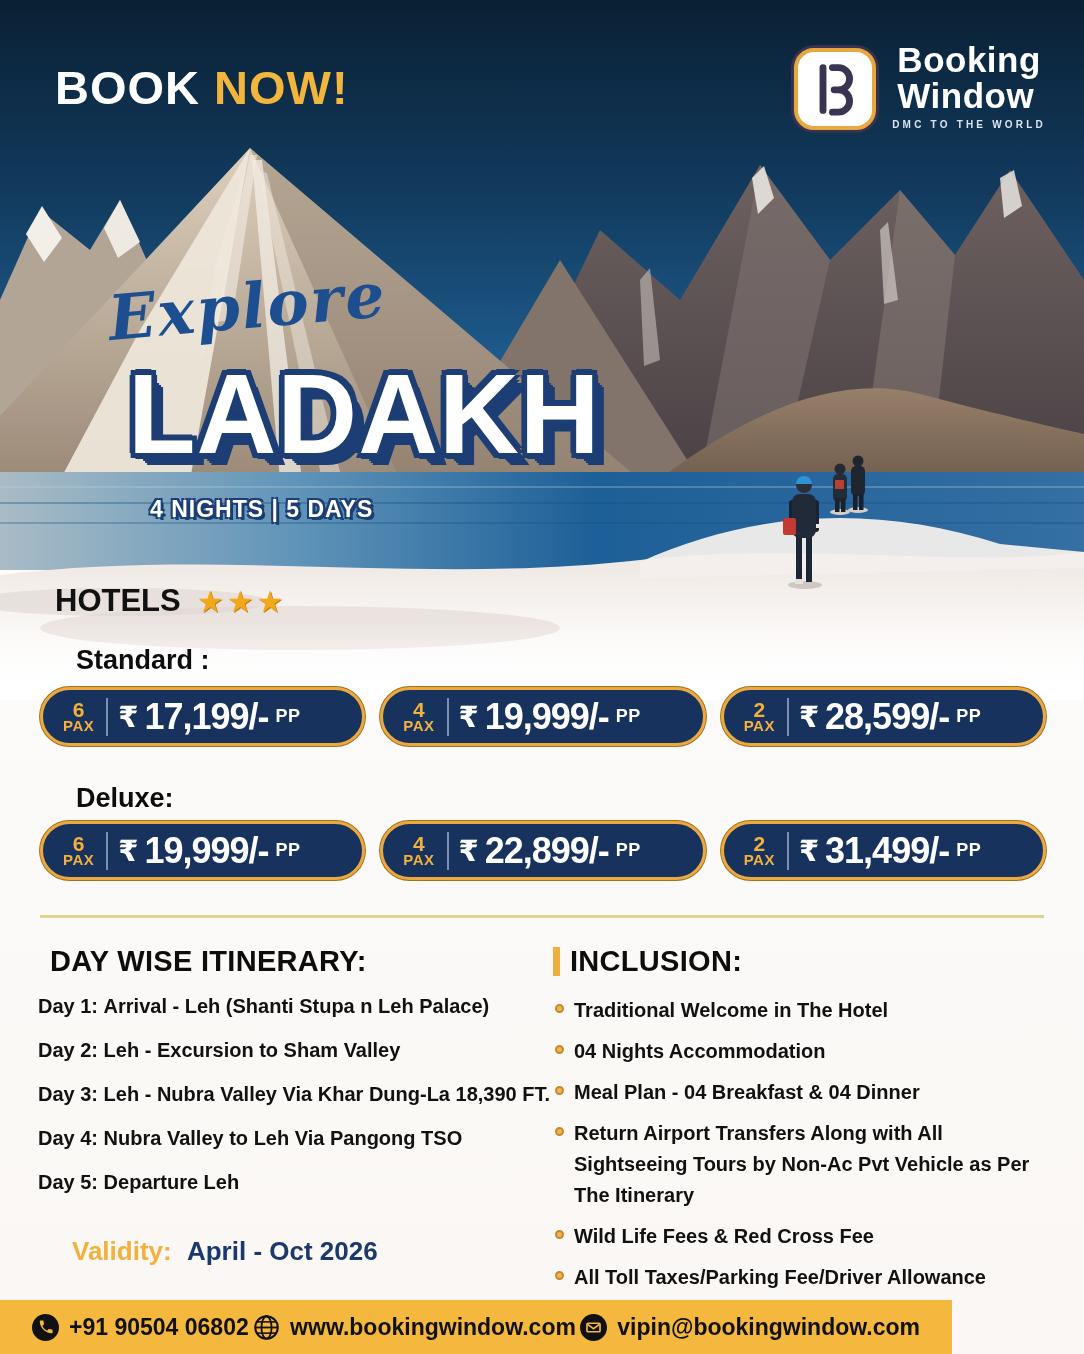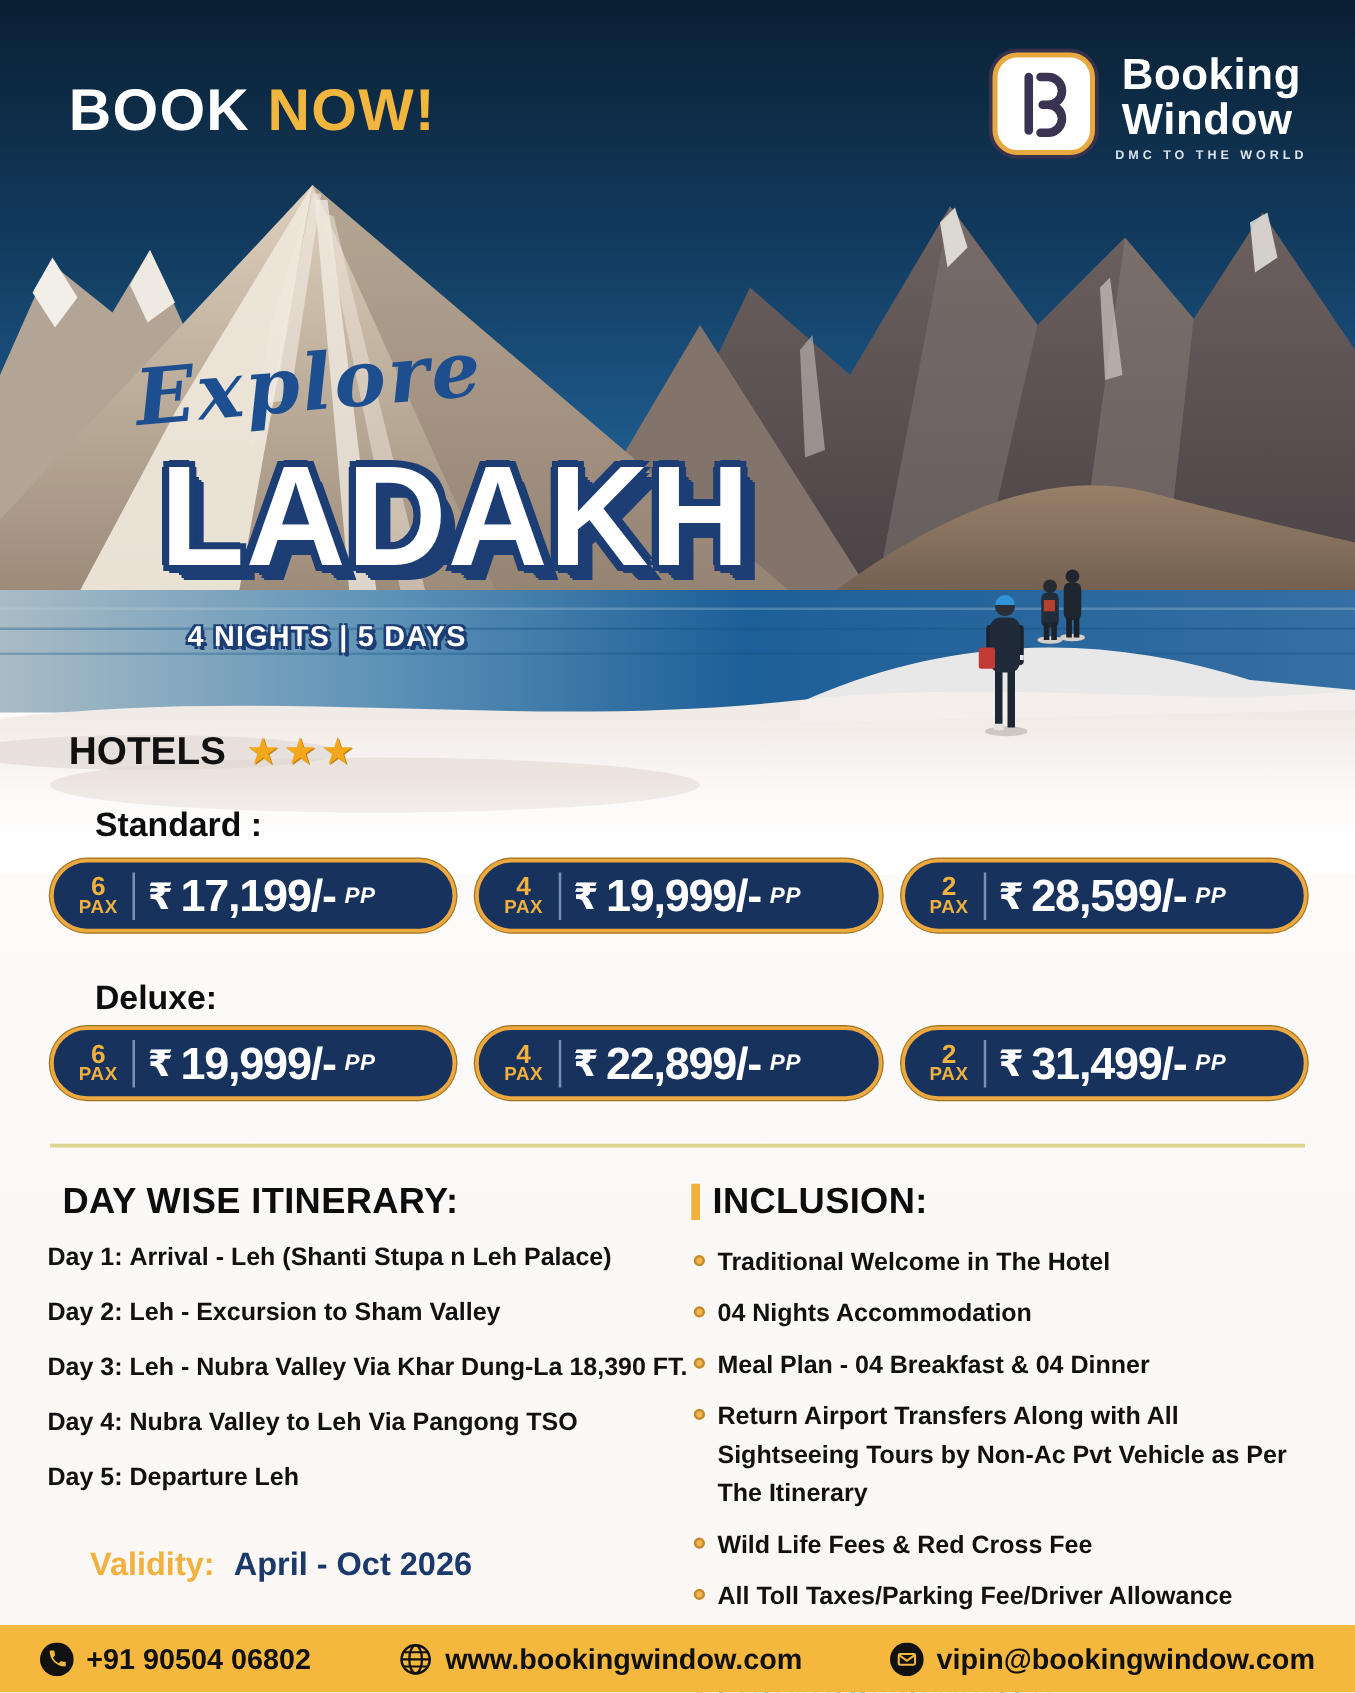--- a/index.html
+++ b/index.html
@@ -11,21 +11,21 @@
   }
   
   #hero { position:absolute; left:0; top:0; width:1084px; height:700px; }
   #hero svg { display:block; }
 
   
   .abs { position:absolute; }
   #book-now { left:55px; top:60px; font-size:47px; font-weight:800; letter-spacing:1px; color:#ffffff; }
   #book-now .gold { color:#f2b63e; }
 
-  #logo { right:38px; top:42px; display:flex; align-items:flex-start; gap:16px; }
+  #logo { right:38px; top:42px; display:flex; align-items:flex-end; gap:16px; }
   #logo-badge {
     width:82px; height:82px; border-radius:20px; background:#ffffff;
     border:4px solid #e7a93f; box-shadow:0 0 0 3px #39324e;
     display:flex; align-items:center; justify-content:center;
   }
   #logo-textcol { display:flex; flex-direction:column; align-items:center; }
   #logo-name { color:#ffffff; font-size:35px; font-weight:800; line-height:1.02; letter-spacing:0.5px; }
   #logo-tagline { color:#dbe4ee; font-size:10px; letter-spacing:3.2px; margin-top:6px; font-weight:600; }
 
   #explore-script {
@@ -59,21 +59,21 @@
   .pill {
     flex:1; height:59px; background:#17335d; border:3px solid #eda93f; border-radius:40px;
     box-shadow:0 0 0 1px #9d7420; display:flex; align-items:center; padding:0 12px 0 20px;
   }
   .pax { color:#f2b03e; font-weight:800; text-align:center; line-height:.92; }
   .pax-num { display:block; font-size:21px; }
   .pax-word { display:block; font-size:15px; letter-spacing:.5px; }
   .pill-sep { width:2px; height:38px; background:#8fa0bd; margin:0 10px 0 12px; opacity:.85; }
   .rupee { font-family:"DejaVu Sans", sans-serif; color:#ffffff; font-size:29px; font-weight:800; margin-right:6px; }
   .amount { color:#ffffff; font-size:36px; font-weight:800; letter-spacing:-1px; white-space:nowrap; }
-  .pp { color:#ffffff; font-size:18px; font-weight:800; margin-left:7px; letter-spacing:.5px;font-style:italic; }
+  .pp { color:#ffffff; font-size:18px; font-weight:800; margin-left:7px; letter-spacing:.5px; }
 
   #divider { left:40px; top:915px; width:1004px; height:3px; background:#ddd48f; }
 
   .section-heading { font-size:29px; font-weight:800; color:#0d0d0d; letter-spacing:.3px; }
   #itinerary-heading { left:50px; top:945px; }
   #itinerary-list { left:38px; top:995px; width:520px; }
   .day-line { margin-bottom:21px; font-size:20px; color:#111; white-space:nowrap; }
   .day-label { font-weight:800; }
   .day-text { font-weight:700;margin-top:16px; }
 
@@ -82,21 +82,21 @@
   #inclusion-list { left:555px; top:995px; width:505px; }
   .inc-item { display:flex; align-items:flex-start; margin-bottom:10px; }
   .inc-bullet { flex:0 0 auto; width:9px; height:9px; border-radius:50%; background:#f0b651; border:2px solid #c58a28; margin:9px 10px 0 0; }
   .inc-text { font-size:20px; font-weight:700; color:#111; line-height:1.55; }
 
   #validity { left:40px; top:1236px; font-size:26px; font-weight:800; }
   #validity .vlabel { color:#f2b03e;margin-left:32px; }
   #validity .vvalue { color:#1b3a6b; margin-left:8px; }
 
   #footer {
-    left:0; top:1300px; width:1084px; height:54px; background:#f4b83e;
+    left:0; top:1300px; width:952px; height:54px; background:#f4b83e;
     display:flex; align-items:center; justify-content:space-between; padding:0 32px;
   }
   .contact { display:flex; align-items:center; gap:10px; font-size:23px; font-weight:700; color:#111; }
   .contact svg { display:block; }
 </style>
 </head>
 <body>
 
 <div id="poster">
 

